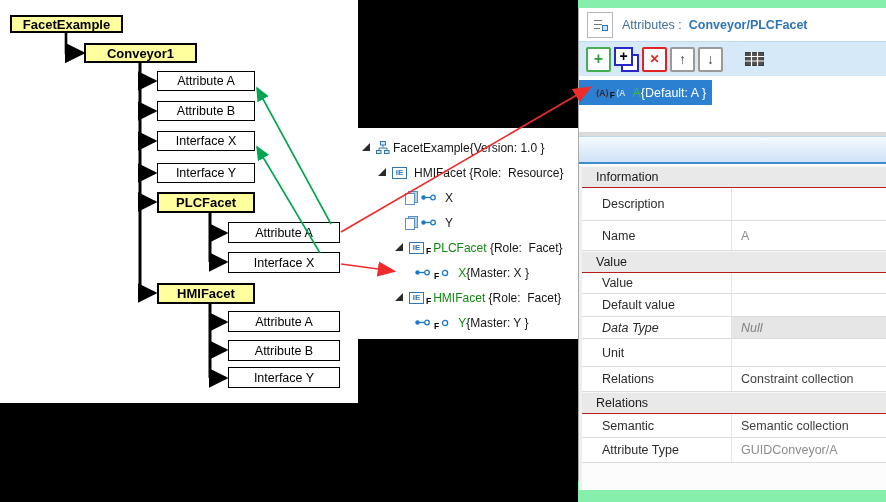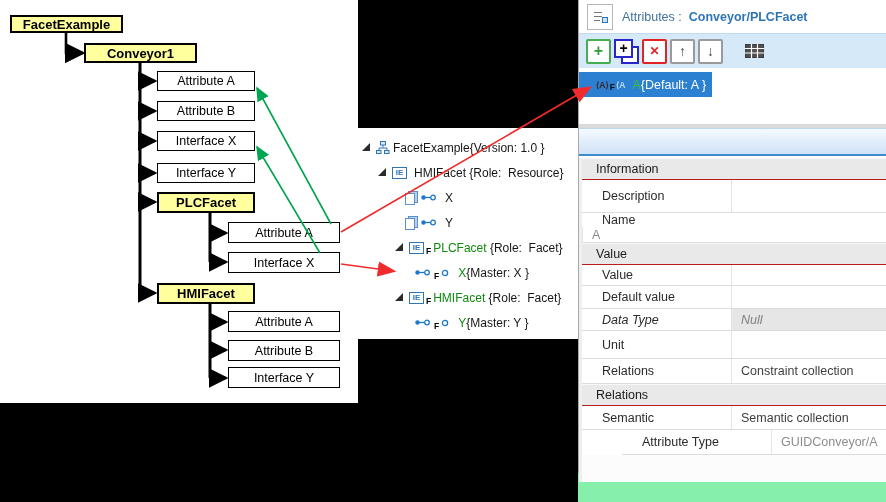--- a/index.html
+++ b/index.html
@@ -21,21 +21,21 @@
   .tname{white-space:pre;}
   .trest{white-space:pre;color:#161616;}
   .green{color:#0e8a0e;}
   .ie{display:inline-block;box-sizing:border-box;width:15px;height:12px;border:1px solid #2e75b6;
       color:#2e75b6;background:#fff;font-size:8px;font-weight:bold;line-height:10px;text-align:center;margin-right:1px;}
   .fsub{font-size:8.5px;color:#000;align-self:flex-end;margin:0 2px 4px 1px;font-weight:bold;}
   .micon{margin-right:3px;flex:0 0 auto;}
   .gap6{width:6px;flex:0 0 auto;}
 
   
-  .panel{position:absolute;left:578px;top:0;width:308px;height:473px;background:#fff;
+  .panel{position:absolute;left:578px;top:8px;width:308px;height:473px;background:#fff;
          border-left:1px solid #a9a9a9;box-sizing:border-box;}
   .phead{position:absolute;left:0;top:0;width:100%;height:33px;display:flex;align-items:center;}
   .phead .iconbox{width:24px;height:24px;border:1px solid #b5b5b5;margin-left:8px;display:flex;
                   align-items:center;justify-content:center;background:#fff;}
   .phead .pfx{margin-left:9px;font-size:12.5px;color:#41719c;}
   .phead .tgt{margin-left:7px;font-size:12.5px;font-weight:bold;color:#2e75b6;}
   .toolbar{position:absolute;left:0;top:33px;width:100%;height:35px;background:#d6e9f8;
            border-top:1px solid #c3d9ec;display:flex;align-items:center;box-sizing:border-box;}
   .btn{width:25px;height:25px;box-sizing:border-box;background:#fff;border-radius:2px;margin-left:3px;
        display:flex;align-items:center;justify-content:center;font-weight:bold;cursor:default;}
@@ -298,21 +298,21 @@
 
     <div class="grid">
       <div class="sec">
           <span>Information</span>
         </div>
       <div class="prow" style="height:33px;">
         <div class="plabel">Description</div>
         <div class="pvalue"></div>
       </div>
 
-      <div class="prow" style="height:30px;flex-direction:column;">
+      <div class="prow" style="height:30px;">
         <div class="plabel">Name</div>
         <div class="pvalue muted">A</div>
       </div>
 
       <div class="sec">
           <span>Value</span>
         </div>
       <div class="prow" style="height:21px;">
         <div class="plabel">Value</div>
         <div class="pvalue"></div>
@@ -334,21 +334,21 @@
         <div class="pvalue">Constraint collection</div>
       </div>
 
       <div class="sec">
           <span>Relations</span>
         </div>
       <div class="prow" style="height:24px;">
         <div class="plabel">Semantic</div>
         <div class="pvalue">Semantic collection</div>
       </div>
-      <div class="prow" style="height:25px;margin-left:40px;">
+      <div class="prow" style="height:25px;">
         <div class="plabel">Attribute Type</div>
         <div class="pvalue muted">GUIDConveyor/A</div>
       </div>
       <div class="gridfill"></div>
     </div>
   </div>
 
   <svg class="overlay" width="886" height="502">
     <defs>
       <marker id="ga" markerWidth="11" markerHeight="9" refX="8" refY="4" orient="auto">

